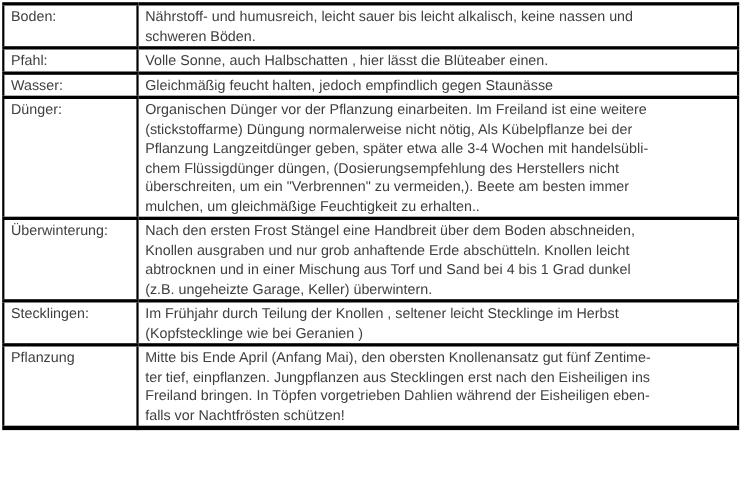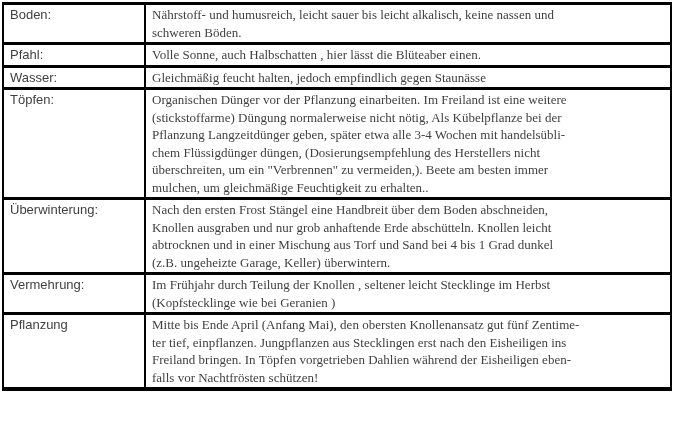--- a/index.html
+++ b/index.html
@@ -21,32 +21,31 @@
     table-layout: fixed;
   }
   table.care-table td {
     border-left: 2px solid #000;
     border-right: 2px solid #000;
     border-top: 3px solid #000;
     border-bottom: 3px solid #000;
     vertical-align: top;
     font-size: 13px;
     line-height: 17.5px;
-    padding: 1px 22px 1px 6px;
+    padding: 1px 2px 1px 6px;
   }
   table.care-table {
     border-bottom: 4px solid #000;
   }
   td.label-cell {
     width: 112px;
     white-space: nowrap;
   }
   td.text-cell {
     white-space: pre-line;
-    font-family: Liberation Serif, serif;
   }
 </style>
 </head>
 <body>
 
 <table class="care-table">
   <tbody>
     <tr>
       <td class="label-cell">Boden:</td>
       <td class="text-cell">Nährstoff- und humusreich, leicht sauer bis leicht alkalisch, keine nassen und
@@ -54,37 +53,37 @@
     </tr>
     <tr>
       <td class="label-cell">Pfahl:</td>
       <td class="text-cell">Volle Sonne, auch Halbschatten , hier lässt die Blüteaber einen.</td>
     </tr>
     <tr>
       <td class="label-cell">Wasser:</td>
       <td class="text-cell">Gleichmäßig feucht halten, jedoch empfindlich gegen Staunässe</td>
     </tr>
     <tr>
-      <td class="label-cell">Töpfen:</td>
+      <td class="label-cell">Dünger:</td>
       <td class="text-cell">Organischen Dünger vor der Pflanzung einarbeiten. Im Freiland ist eine weitere
 (stickstoffarme) Düngung normalerweise nicht nötig, Als Kübelpflanze bei der
 Pflanzung Langzeitdünger geben, später etwa alle 3-4 Wochen mit handelsübli-
 chem Flüssigdünger düngen, (Dosierungsempfehlung des Herstellers nicht
 überschreiten, um ein "Verbrennen" zu vermeiden,). Beete am besten immer
 mulchen, um gleichmäßige Feuchtigkeit zu erhalten..</td>
     </tr>
     <tr>
       <td class="label-cell">Überwinterung:</td>
       <td class="text-cell">Nach den ersten Frost Stängel eine Handbreit über dem Boden abschneiden,
 Knollen ausgraben und nur grob anhaftende Erde abschütteln. Knollen leicht
 abtrocknen und in einer Mischung aus Torf und Sand bei  4 bis 1 Grad dunkel
 (z.B. ungeheizte Garage, Keller) überwintern.</td>
     </tr>
     <tr>
-      <td class="label-cell">Vermehrung:</td>
+      <td class="label-cell">Stecklingen:</td>
       <td class="text-cell">Im Frühjahr durch Teilung der Knollen , seltener leicht Stecklinge im Herbst
 (Kopfstecklinge wie bei Geranien )</td>
     </tr>
     <tr>
       <td class="label-cell">Pflanzung</td>
       <td class="text-cell">Mitte bis Ende April (Anfang Mai), den obersten Knollenansatz gut fünf Zentime-
 ter tief, einpflanzen. Jungpflanzen aus Stecklingen erst nach den Eisheiligen ins
 Freiland bringen. In Töpfen vorgetrieben Dahlien während der Eisheiligen eben-
 falls  vor Nachtfrösten schützen!</td>
     </tr>

